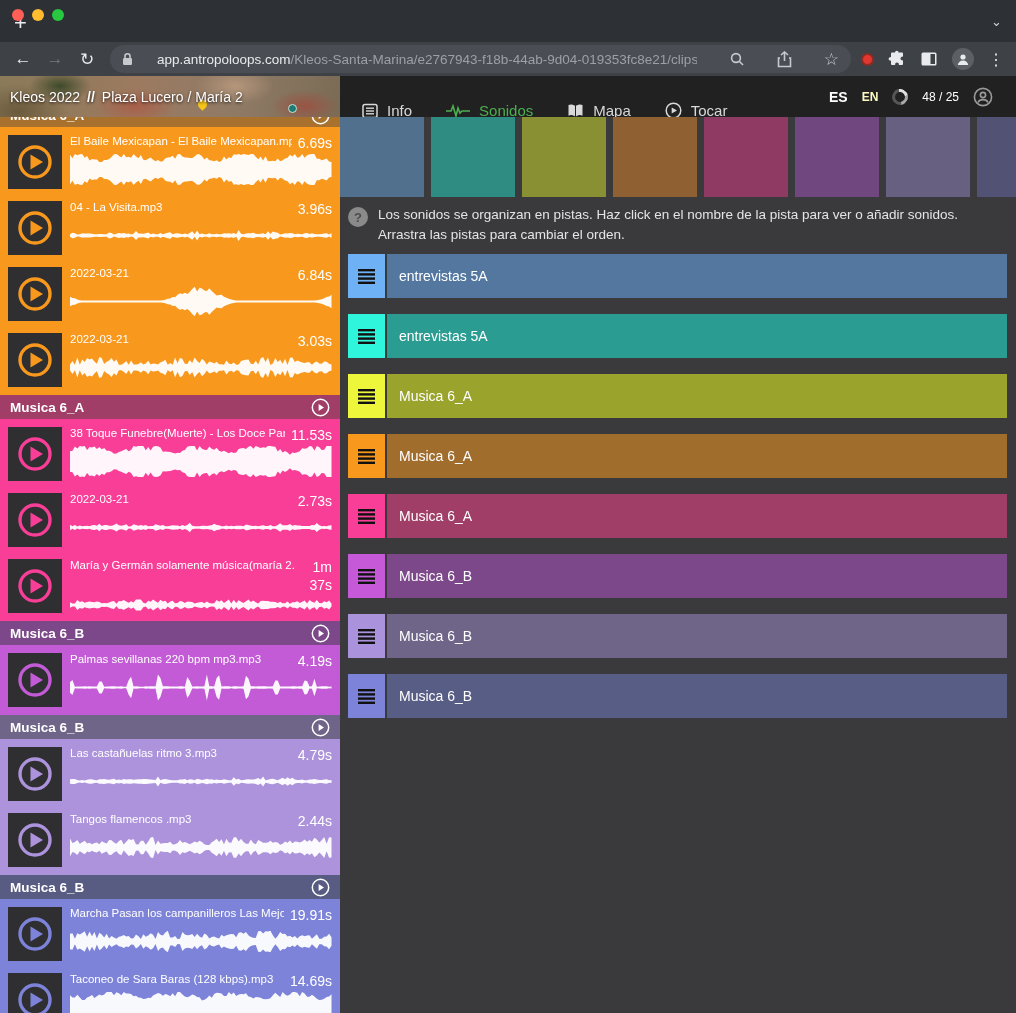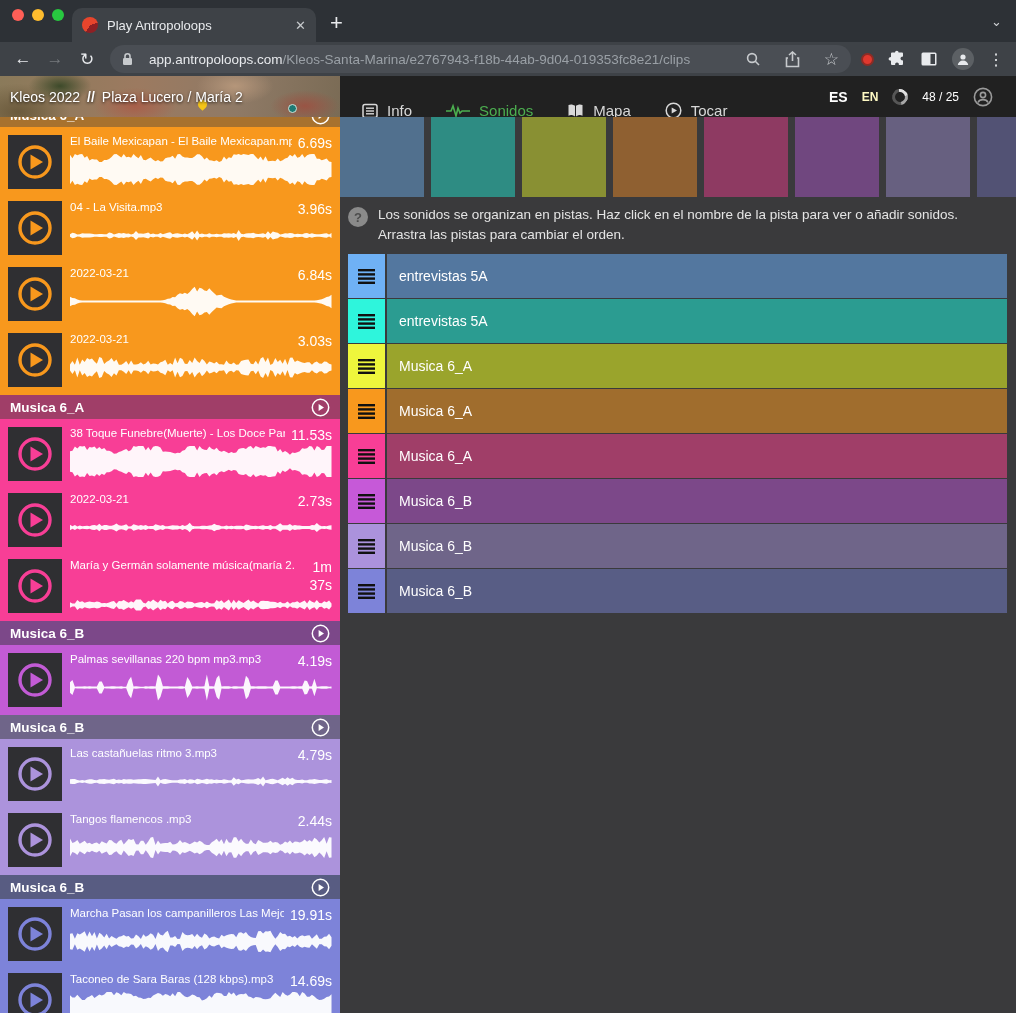--- a/index.html
+++ b/index.html
@@ -17,21 +17,21 @@
     background:conic-gradient(from 210deg, #e8452c 0 62%, #8f2024 62% 100%); }
   .tab-title { color:#e8eaed; font-size:13px; flex:1; white-space:nowrap; overflow:hidden; }
   .tab-close { color:#c7cacd; font-size:13px; line-height:1; cursor:default; }
   .newtab { color:#e8eaed; font-size:22px; font-weight:300; margin:0 0 6px 14px; }
   .strip-chevron { position:absolute; right:14px; top:14px; color:#d0d3d6; font-size:13px; }
 
   .toolbar { height:34px; background:#3e4247; display:flex; align-items:center; padding:0 8px; gap:2px; }
   .nav-ic { width:30px; text-align:center; font-size:17px; color:#e8eaed; }
   .nav-ic.disabled { color:#75797d; }
   .urlbar { flex:1; height:28px; margin:0 8px 0 6px; background:#4a4e54; border-radius:14px;
-    display:flex; align-items:center; padding:0 12px; gap:16px; min-width:0; }
+    display:flex; align-items:center; padding:0 12px; gap:24px; min-width:0; }
   .url-text { flex:1; font-size:13.5px; white-space:nowrap; overflow:hidden; }
   .url-domain { color:#e8eaed; } .url-path { color:#9aa0a6; }
   .pill-ic { flex:none; display:flex; align-items:center; margin-left:8px; }
   .tool-right { display:flex; align-items:center; gap:14px; padding-right:4px; }
   .rec-dot { width:13px; height:13px; border-radius:50%; background:#e0382e; border:2.5px solid #8f2b24; }
   .avatar-c { width:22px; height:22px; border-radius:50%; background:#5c6064; display:flex;
     align-items:center; justify-content:center; }
   .kebab { color:#e8eaed; font-size:16px; letter-spacing:0; }
 
   
@@ -84,37 +84,32 @@
 
   
   .main { flex:1; min-width:0; background:#3a3a3c; overflow:hidden; }
   .swatches { display:flex; gap:7px; height:80px; overflow:hidden; }
   .swatch { width:84px; flex:none; }
   .hint { display:flex; gap:10px; margin:8px 10px 10px 8px; align-items:flex-start; }
   .hint-icon { width:20px; height:20px; flex:none; border-radius:50%; background:#8a8a8a; color:#4c4c4c;
     font-size:13px; font-weight:bold; display:flex; align-items:center; justify-content:center; margin-top:2px; }
   .hint-text { color:#e4e4e4; font-size:13.5px; line-height:1.45; max-width:640px; }
   .tracks { margin:0 9px 0 8px; }
-  .track-row { height:44px; display:flex; margin-bottom:1px; }
+  .track-row { height:44px; display:flex; margin-bottom:16px; }
   .handle { width:37px; flex:none; display:flex; align-items:center; justify-content:center; margin-right:2px; }
   .track-body { flex:1; display:flex; align-items:center; padding-left:12px; color:#fff; font-size:14px; }
 </style>
 </head>
 <body>
 
 <div class="tabstrip">
   <div class="traffic">
     <span class="tl-red"></span>
     <span class="tl-yellow"></span>
     <span class="tl-green"></span>
-  </div>
-  <div class="tab">
-    <span class="favicon"></span>
-    <span class="tab-title">Play Antropoloops</span>
-    <span class="tab-close">✕</span>
   </div>
   <span class="newtab">+</span>
   <span class="strip-chevron">⌄</span>
 </div>
 
 <div class="toolbar">
   <span class="nav-ic">←</span>
   <span class="nav-ic disabled">→</span>
   <span class="nav-ic">↻</span>
   <div class="urlbar">

